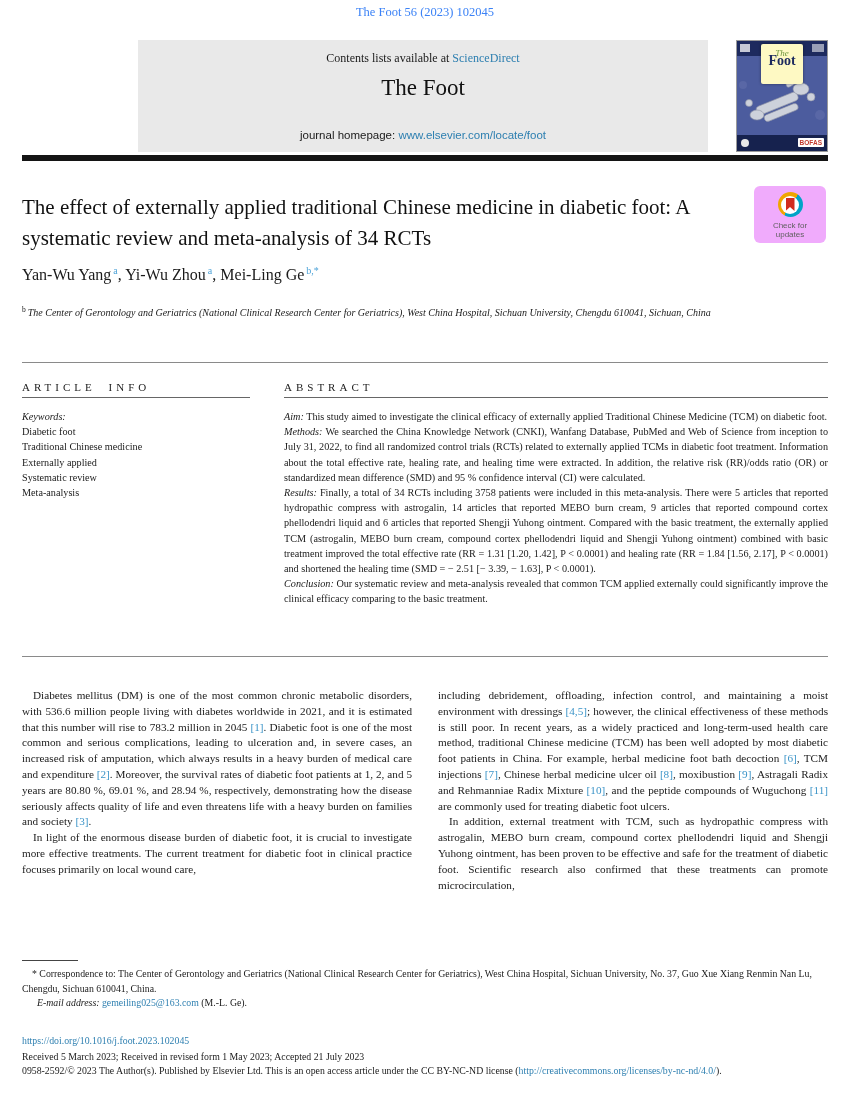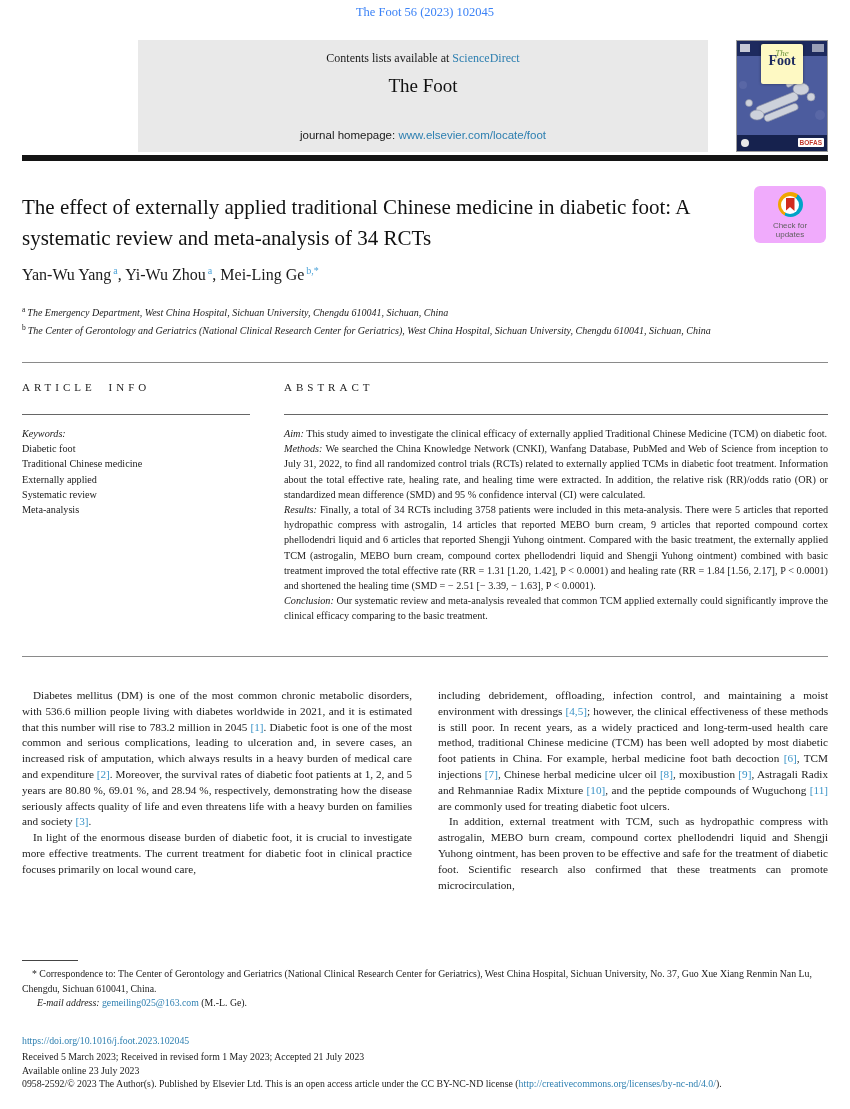--- a/index.html
+++ b/index.html
@@ -16,21 +16,21 @@
     font-size:12.5px; color:#3b82f6; }
 
   
   .header-row { position:absolute; top:40px; left:22px; right:22px; height:112px; }
   .logo-col { position:absolute; left:0; top:0; width:110px; height:112px; text-align:center; }
   .pub-name { font-size:17px; color:#e07b1f; letter-spacing:.5px; margin-top:-3px;
     font-family:"Liberation Serif", serif; }
   .header-mid { position:absolute; left:116px; right:120px; top:0; height:112px;
     background:#e9e9e9; text-align:center; }
   .contents-line { font-size:12px; margin-top:11px; }
-  .journal-title { font-size:19px; margin-top:9px; color:#111; }
+  .journal-title { font-size:23px; margin-top:9px; color:#111; }
   .homepage-line { position:absolute; bottom:11px; width:100%; font-size:11.5px;
     font-family:"Liberation Sans", sans-serif; }
 
   
   .cover { position:absolute; right:0; top:0; width:92px; height:112px; background:#4c5c9e;
     border:1px solid #9a9a9a; overflow:hidden; }
   .cover-top { position:absolute; top:0; left:0; right:0; height:15px; background:#1d2a5e; }
   .cover-top::before { content:""; position:absolute; left:3px; top:3px; width:10px; height:8px;
     background:rgba(255,255,255,.75); }
   .cover-top::after { content:""; position:absolute; right:3px; top:3px; width:12px; height:8px;
@@ -71,21 +71,21 @@
   .affiliations sup { font-style:normal; font-size:7.5px; margin-right:2px; }
 
   .rule { border-top:1px solid #8a8a8a; }
   .rule1 { position:absolute; top:362px; left:22px; right:22px; }
   .rule2 { position:absolute; top:656px; left:22px; right:22px; }
 
   
   .info-abs { position:absolute; top:381px; left:22px; right:22px; }
   .info-col { position:absolute; left:0; top:0; width:228px; }
   .abs-col { position:absolute; left:262px; right:0; top:0; }
-  .sec-head { margin:0 0 21px; font-size:11px; font-weight:normal; letter-spacing:4px;
+  .sec-head { margin:0 0 4px; font-size:11px; font-weight:normal; letter-spacing:4px;
     word-spacing:6px; color:#222; }
   .head-rule { border-top:1px solid #666; margin-bottom:11px; }
   .kw, .kw-label { font-size:10.2px; line-height:15.2px; }
   .kw-label { font-style:italic; }
   .abs-p { margin:0; font-size:10.2px; line-height:15.2px; text-align:justify; }
   .abs-p .lbl { font-style:italic; }
 
   
   .columns { position:absolute; top:688px; left:22px; right:22px; display:flex; gap:26px; }
   .col { width:390px; font-size:11.2px; line-height:15.8px; text-align:justify; }
@@ -172,21 +172,20 @@
     </div>
   </div>
 
   <div class="authors">
     <span class="author"><span>Yan-Wu Yang</span><sup>a</sup><span>, </span></span>
     <span class="author"><span>Yi-Wu Zhou</span><sup>a</sup><span>, </span></span>
     <span class="author"><span>Mei-Ling Ge</span><sup>b,*</sup><span></span></span>
   </div>
 
   <div class="affiliations">
-    <div class="aff"><sup>a</sup><span>The Emergency Department, West China Hospital, Sichuan University, Chengdu 610041, Sichuan, China</span></div>
     <div class="aff"><sup>b</sup><span>The Center of Gerontology and Geriatrics (National Clinical Research Center for Geriatrics), West China Hospital, Sichuan University, Chengdu 610041, Sichuan, China</span></div>
   </div>
 
   <div class="rule rule1"></div>
 
   <div class="info-abs">
     <div class="info-col">
       <h2 class="sec-head">ARTICLE INFO</h2>
       <div class="head-rule"></div>
       <div class="kw-label">Keywords:</div>
@@ -221,17 +220,16 @@
 
   <div class="footnote-block">
     <div class="fn-rule"></div>
     <p class="fn-p"><span>*</span> <span>Correspondence to: The Center of Gerontology and Geriatrics (National Clinical Research Center for Geriatrics), West China Hospital, Sichuan University, No. 37, Guo Xue Xiang Renmin Nan Lu, Chengdu, Sichuan 610041, China.</span></p>
     <p class="fn-email"><span class="em-lbl">E-mail address:</span> <a class="lnk">gemeiling025@163.com</a><span> (M.-L. Ge).</span></p>
   </div>
 
   <div class="imprint-block">
     <div class="imp-doi"><a class="lnk">https://doi.org/10.1016/j.foot.2023.102045</a></div>
     <div>Received 5 March 2023; Received in revised form 1 May 2023; Accepted 21 July 2023</div>
-    <div>Available online 23 July 2023</div>
     <div><span>0958-2592/© 2023 The Author(s). Published by Elsevier Ltd. This is an open access article under the CC BY-NC-ND license (</span><a class="lnk">http://creativecommons.org/licenses/by-nc-nd/4.0/</a><span>).</span></div>
   </div>
 
 </div>
 
 </body></html>

